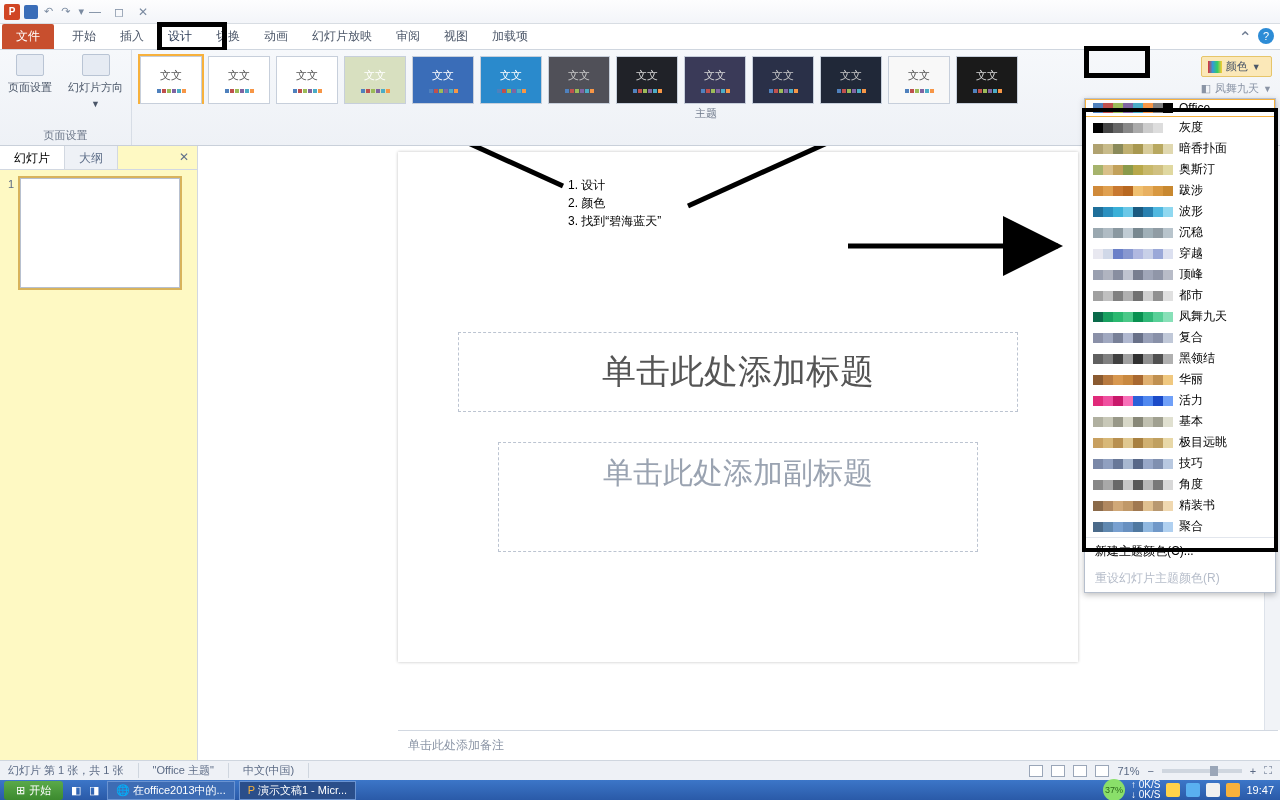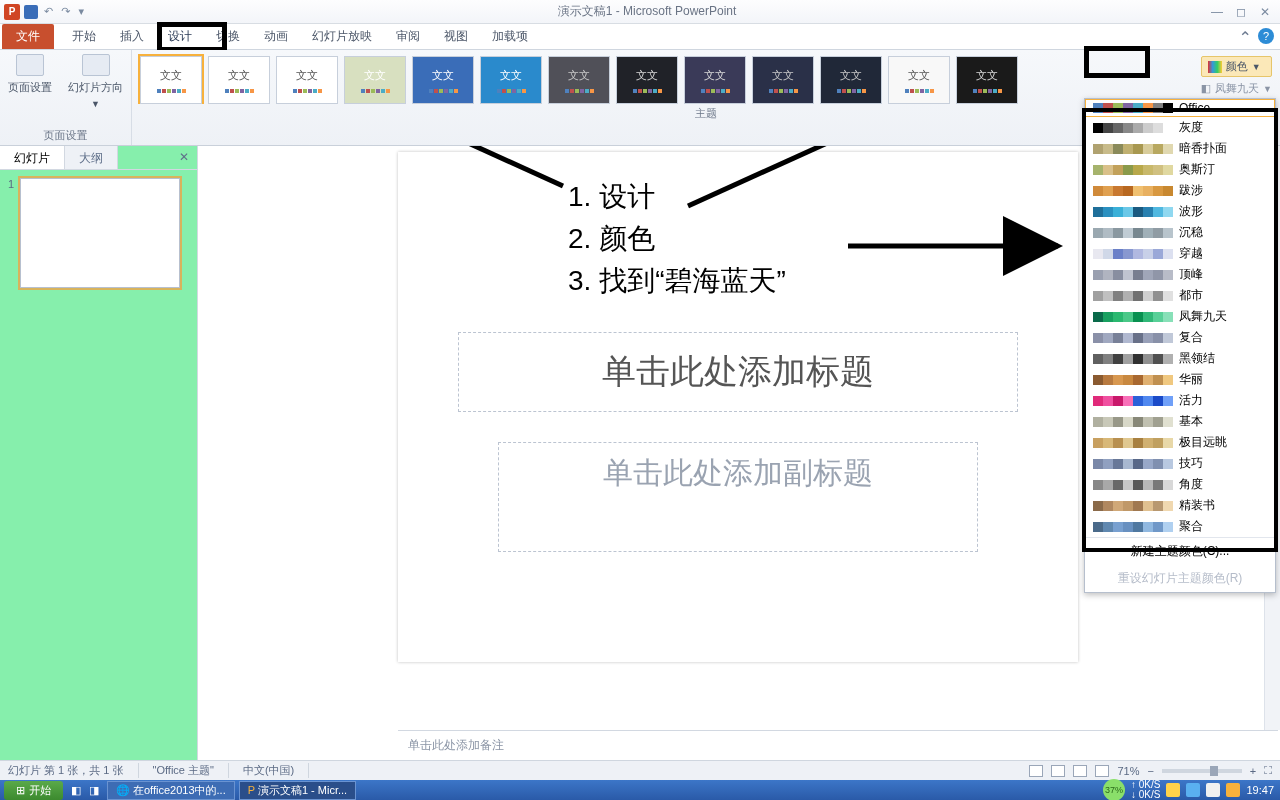--- a/index.html
+++ b/index.html
@@ -43,51 +43,51 @@
   .ribbon-right { position:absolute; right:8px; top:6px; display:flex; flex-direction:column; gap:4px; font-size:11px; color:#4a5668;}
   .ribbon-right .row { display:flex; align-items:center; gap:4px;}
   .colors-btn-box { position:absolute; right:130px; top:-4px; width:66px; height:32px; border:5px solid #000; }
   .colors-btn { display:flex; align-items:center; gap:4px; padding:2px 6px; background:#fbe8b8; border:1px solid #e6c56a; border-radius:2px;}
   .colors-sw { width:14px;height:12px; background:linear-gradient(90deg,#d33,#39d,#3c6,#fc3);}
 
   
   .workspace { position:absolute; top:146px; bottom:40px; left:0; right:0; display:flex; }
 
   
-  .leftpanel { width:198px; border-right:1px solid #d2d8e1; background:#86efac; display:flex; flex-direction:column; }
+  .leftpanel { width:198px; border-right:1px solid #d2d8e1; background:#fef9c3; display:flex; flex-direction:column; }
   .lp-tabs { height:24px; display:flex; border-bottom:1px solid #d2d8e1; font-size:12px; }
   .lp-tab { padding:4px 14px; border-right:1px solid #d2d8e1; background:#fff; }
   .lp-tab.inactive { background:#eef1f6; color:#60708a; }
   .lp-close { margin-left:auto; padding:4px 8px; color:#60708a; }
   .lp-thumbs { flex:1; padding:8px; }
   .lp-slide { display:flex; gap:6px; }
   .lp-num { font-size:11px; color:#5b6a84; }
   .lp-img { width:160px; height:110px; background:#fff; border:1px solid #b7c0cf; outline:2px solid #d8b35c; }
 
   
   .editor { flex:1; background:#fff; position:relative; overflow:hidden; }
   .slide { position:absolute; left:200px; top:6px; width:680px; height:510px; background:#fff; box-shadow:0 0 3px rgba(0,0,0,.25); }
   .ph-title { position:absolute; left:60px; top:180px; right:60px; height:80px; border:1px dashed #bcc4d1; display:flex; align-items:center; justify-content:center; font-size:34px; color:#555; font-family: SimSun;}
   .ph-sub { position:absolute; left:100px; top:290px; right:100px; height:110px; border:1px dashed #bcc4d1; display:flex; align-items:flex-start; justify-content:center; padding-top:10px; font-size:30px; color:#9aa3b1; font-family: SimSun;}
   .notes { position:absolute; left:200px; right:2px; bottom:0; height:30px; border-top:1px solid #d2d8e1; padding:6px 10px; font-size:12px; color:#8a94a5;}
   .vscroll { position:absolute; right:0; top:0; bottom:30px; width:16px; background:#f1f3f7; border-left:1px solid #dde2ea;}
 
   
-  .anno { position:absolute; left:370px; top:30px; font-size:28px; font-family: SimSun; color:#000; line-height:1.5; z-index:5;}
+  .anno { position:absolute; left:370px; top:30px; font-size:12px; font-family: SimSun; color:#000; line-height:1.5; z-index:5;}
   svg.arrows { position:absolute; inset:0; width:100%; height:100%; pointer-events:none; z-index:6; }
 
   
   .color-menu { position:absolute; right:4px; top:98px; width:192px; background:#fff; border:1px solid #b6bfcd; box-shadow:0 2px 6px rgba(0,0,0,.25); z-index:20; font-size:12px; }
   .cm-head { padding:4px 8px; color:#6b7688; background:#f3f5f9; border-bottom:1px solid #e2e6ed;}
   .cm-list { max-height:460px; overflow:hidden; }
   .cm-row { display:flex; align-items:center; gap:6px; padding:2px 8px; }
   .cm-row.sel { background:#fff; outline:1px solid #f7b13c; outline-offset:-1px;}
   .cm-sw { display:flex; }
   .cm-sw i { width:10px; height:10px; border:1px solid #fff0; }
-  .cm-foot { border-top:1px solid #e2e6ed;text-align:center; }
+  .cm-foot { border-top:1px solid #e2e6ed; }
   .cm-foot div { padding:5px 10px; }
   .cm-foot .dis { color:#b5bcc9; }
   .cm-box { position:absolute; right:2px; top:108px; width:196px; height:444px; border:4px solid #000; z-index:25; pointer-events:none;}
 
   
   .status { position:absolute; left:0; right:0; bottom:20px; height:20px; background:#eef1f6; border-top:1px solid #cfd6df; display:flex; align-items:center; font-size:11px; color:#5b6a84; gap:14px; padding:0 8px;}
   .status .seg { border-right:1px solid #cfd6df; padding-right:14px;}
   .status-right { margin-left:auto; display:flex; align-items:center; gap:8px;}
   .viewbtn { width:14px;height:12px;border:1px solid #9aa6b8; background:#fff;}
   .zoom-track { width:80px;height:4px;background:#cfd6df; position:relative;}
@@ -107,21 +107,20 @@
 <body>
 
 <div class="titlebar">
   <div class="tb-left">
     <div class="tb-icon">P</div>
     <div class="tb-save"></div>
     <span class="tb-qat">↶</span>
     <span class="tb-qat">↷</span>
     <span class="tb-qat">▾</span>
   </div>
-  <div class="tb-title">演示文稿1 - Microsoft PowerPoint</div>
   <div class="tb-right">
     <span class="tb-winbtn">—</span>
     <span class="tb-winbtn">◻</span>
     <span class="tb-winbtn">✕</span>
   </div>
 </div>
 
 <div class="ribbon-tabs">
   <div class="rt-file">文件</div>
   <div class="rt-tab">开始</div>

